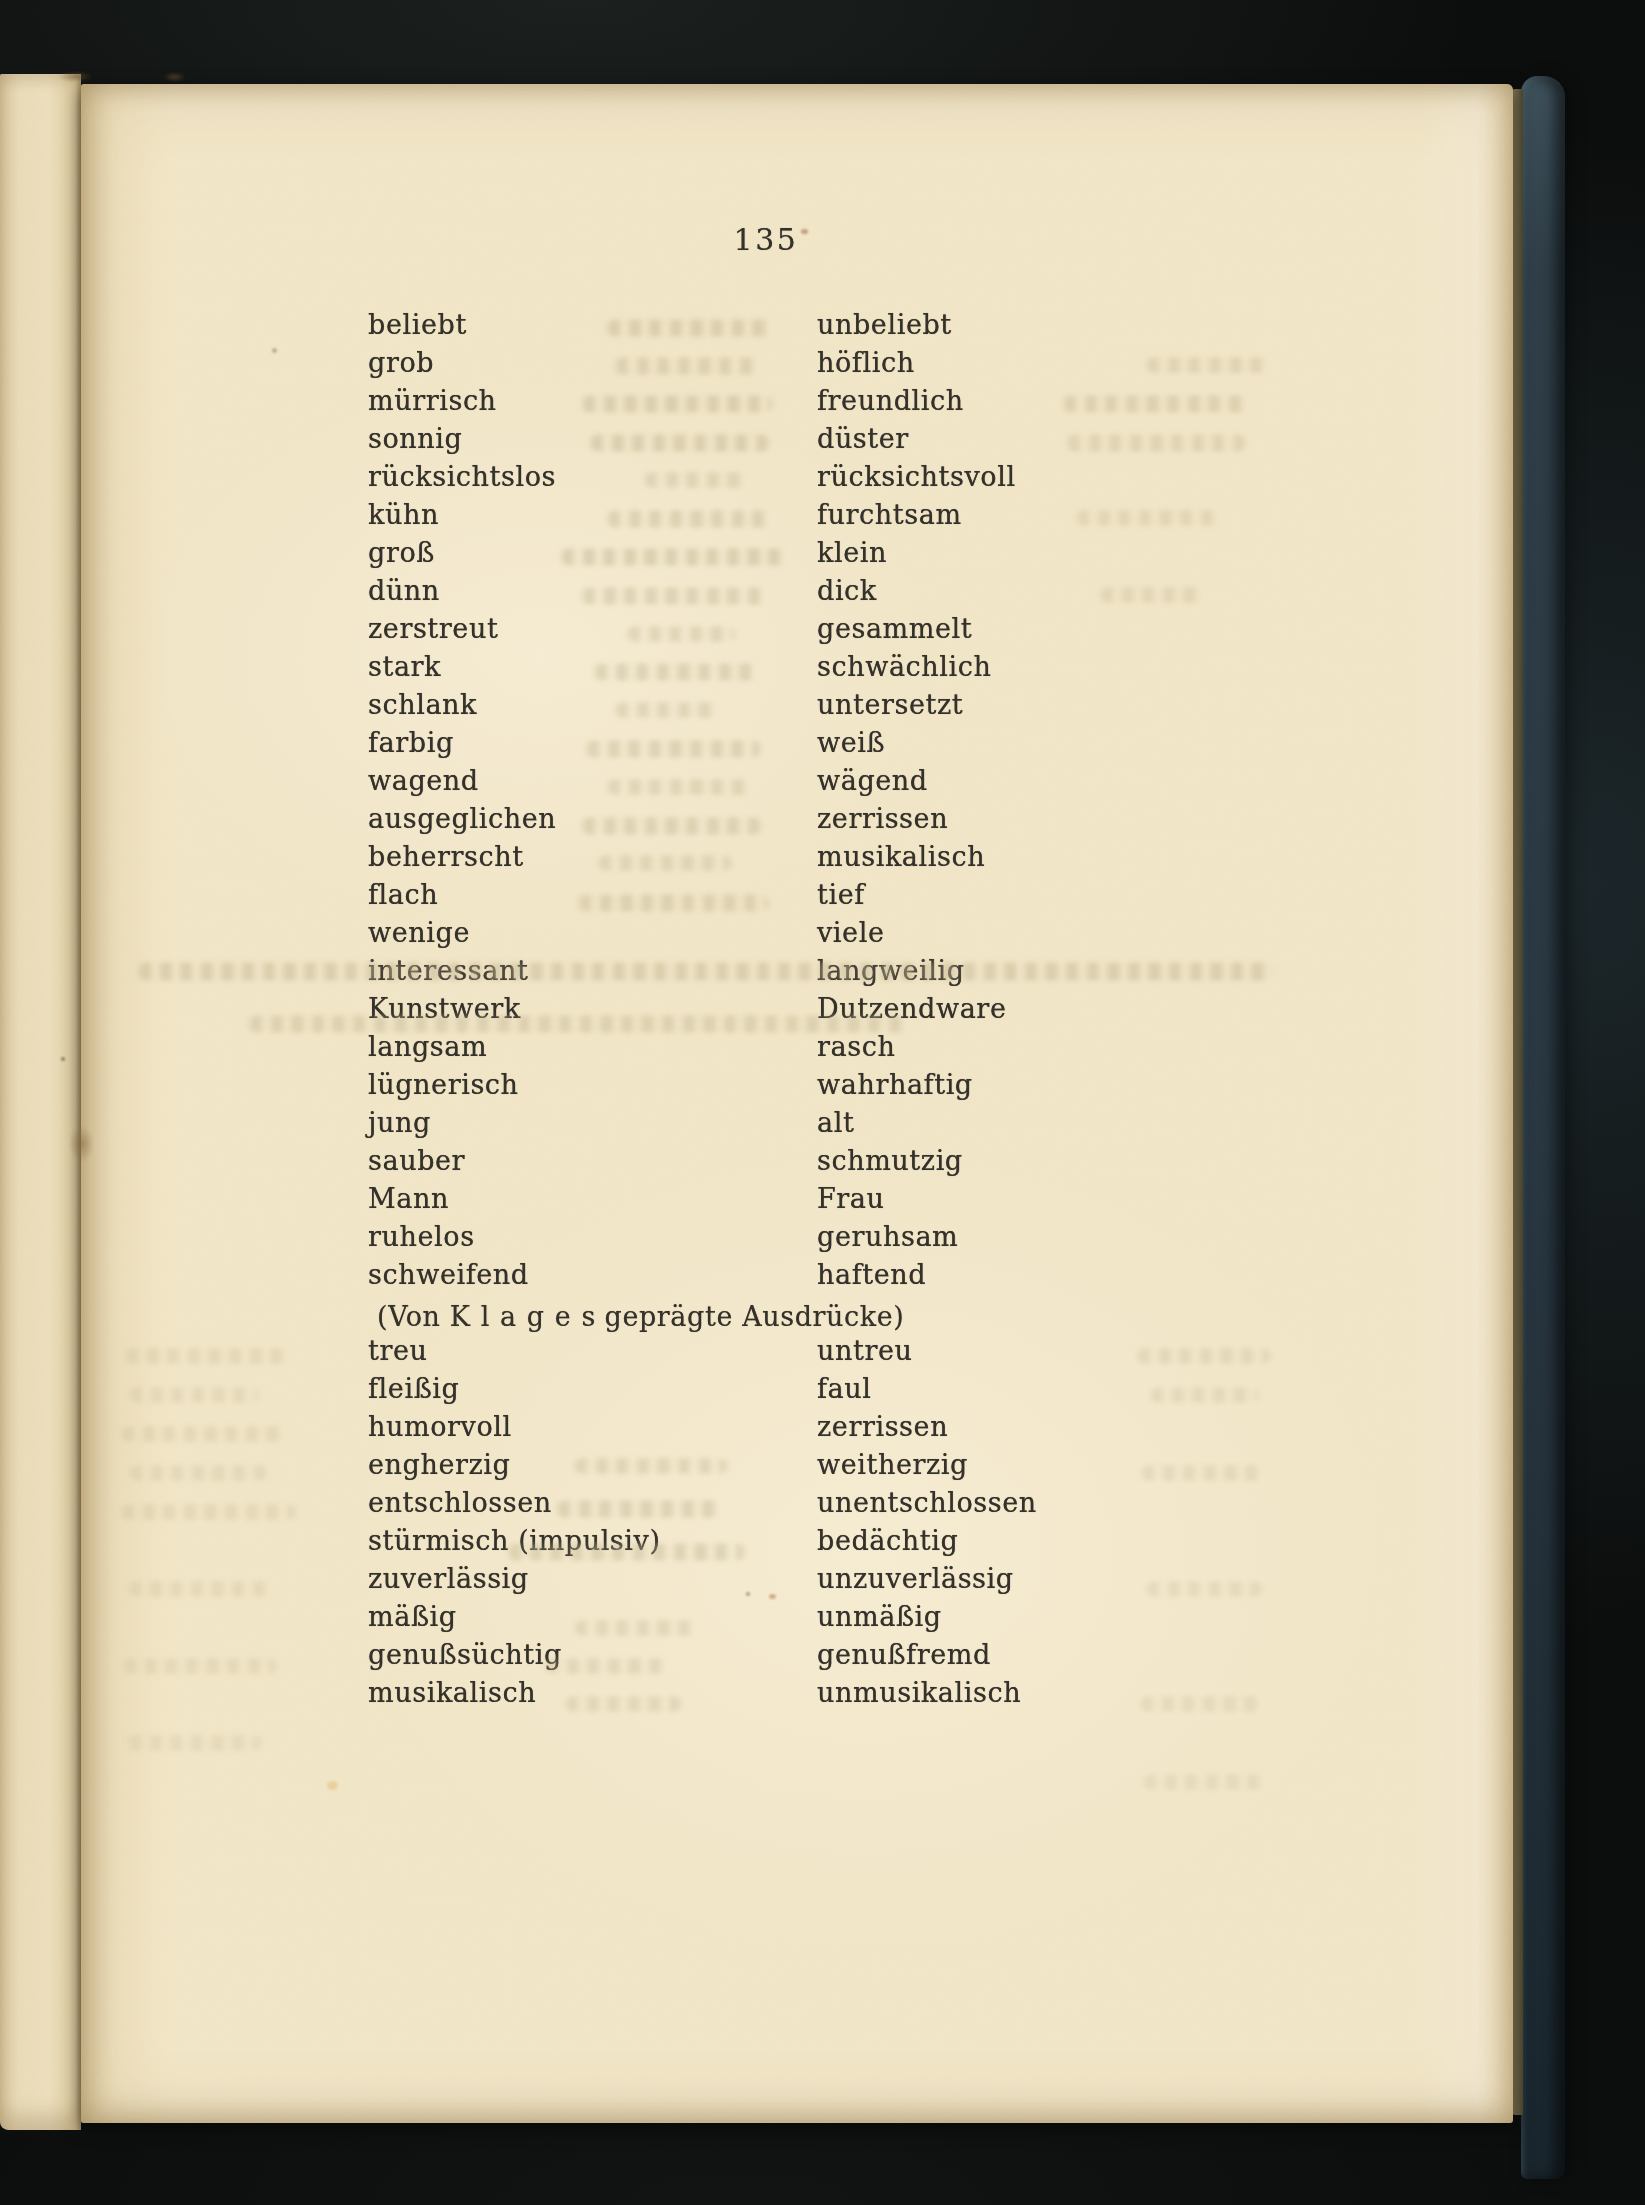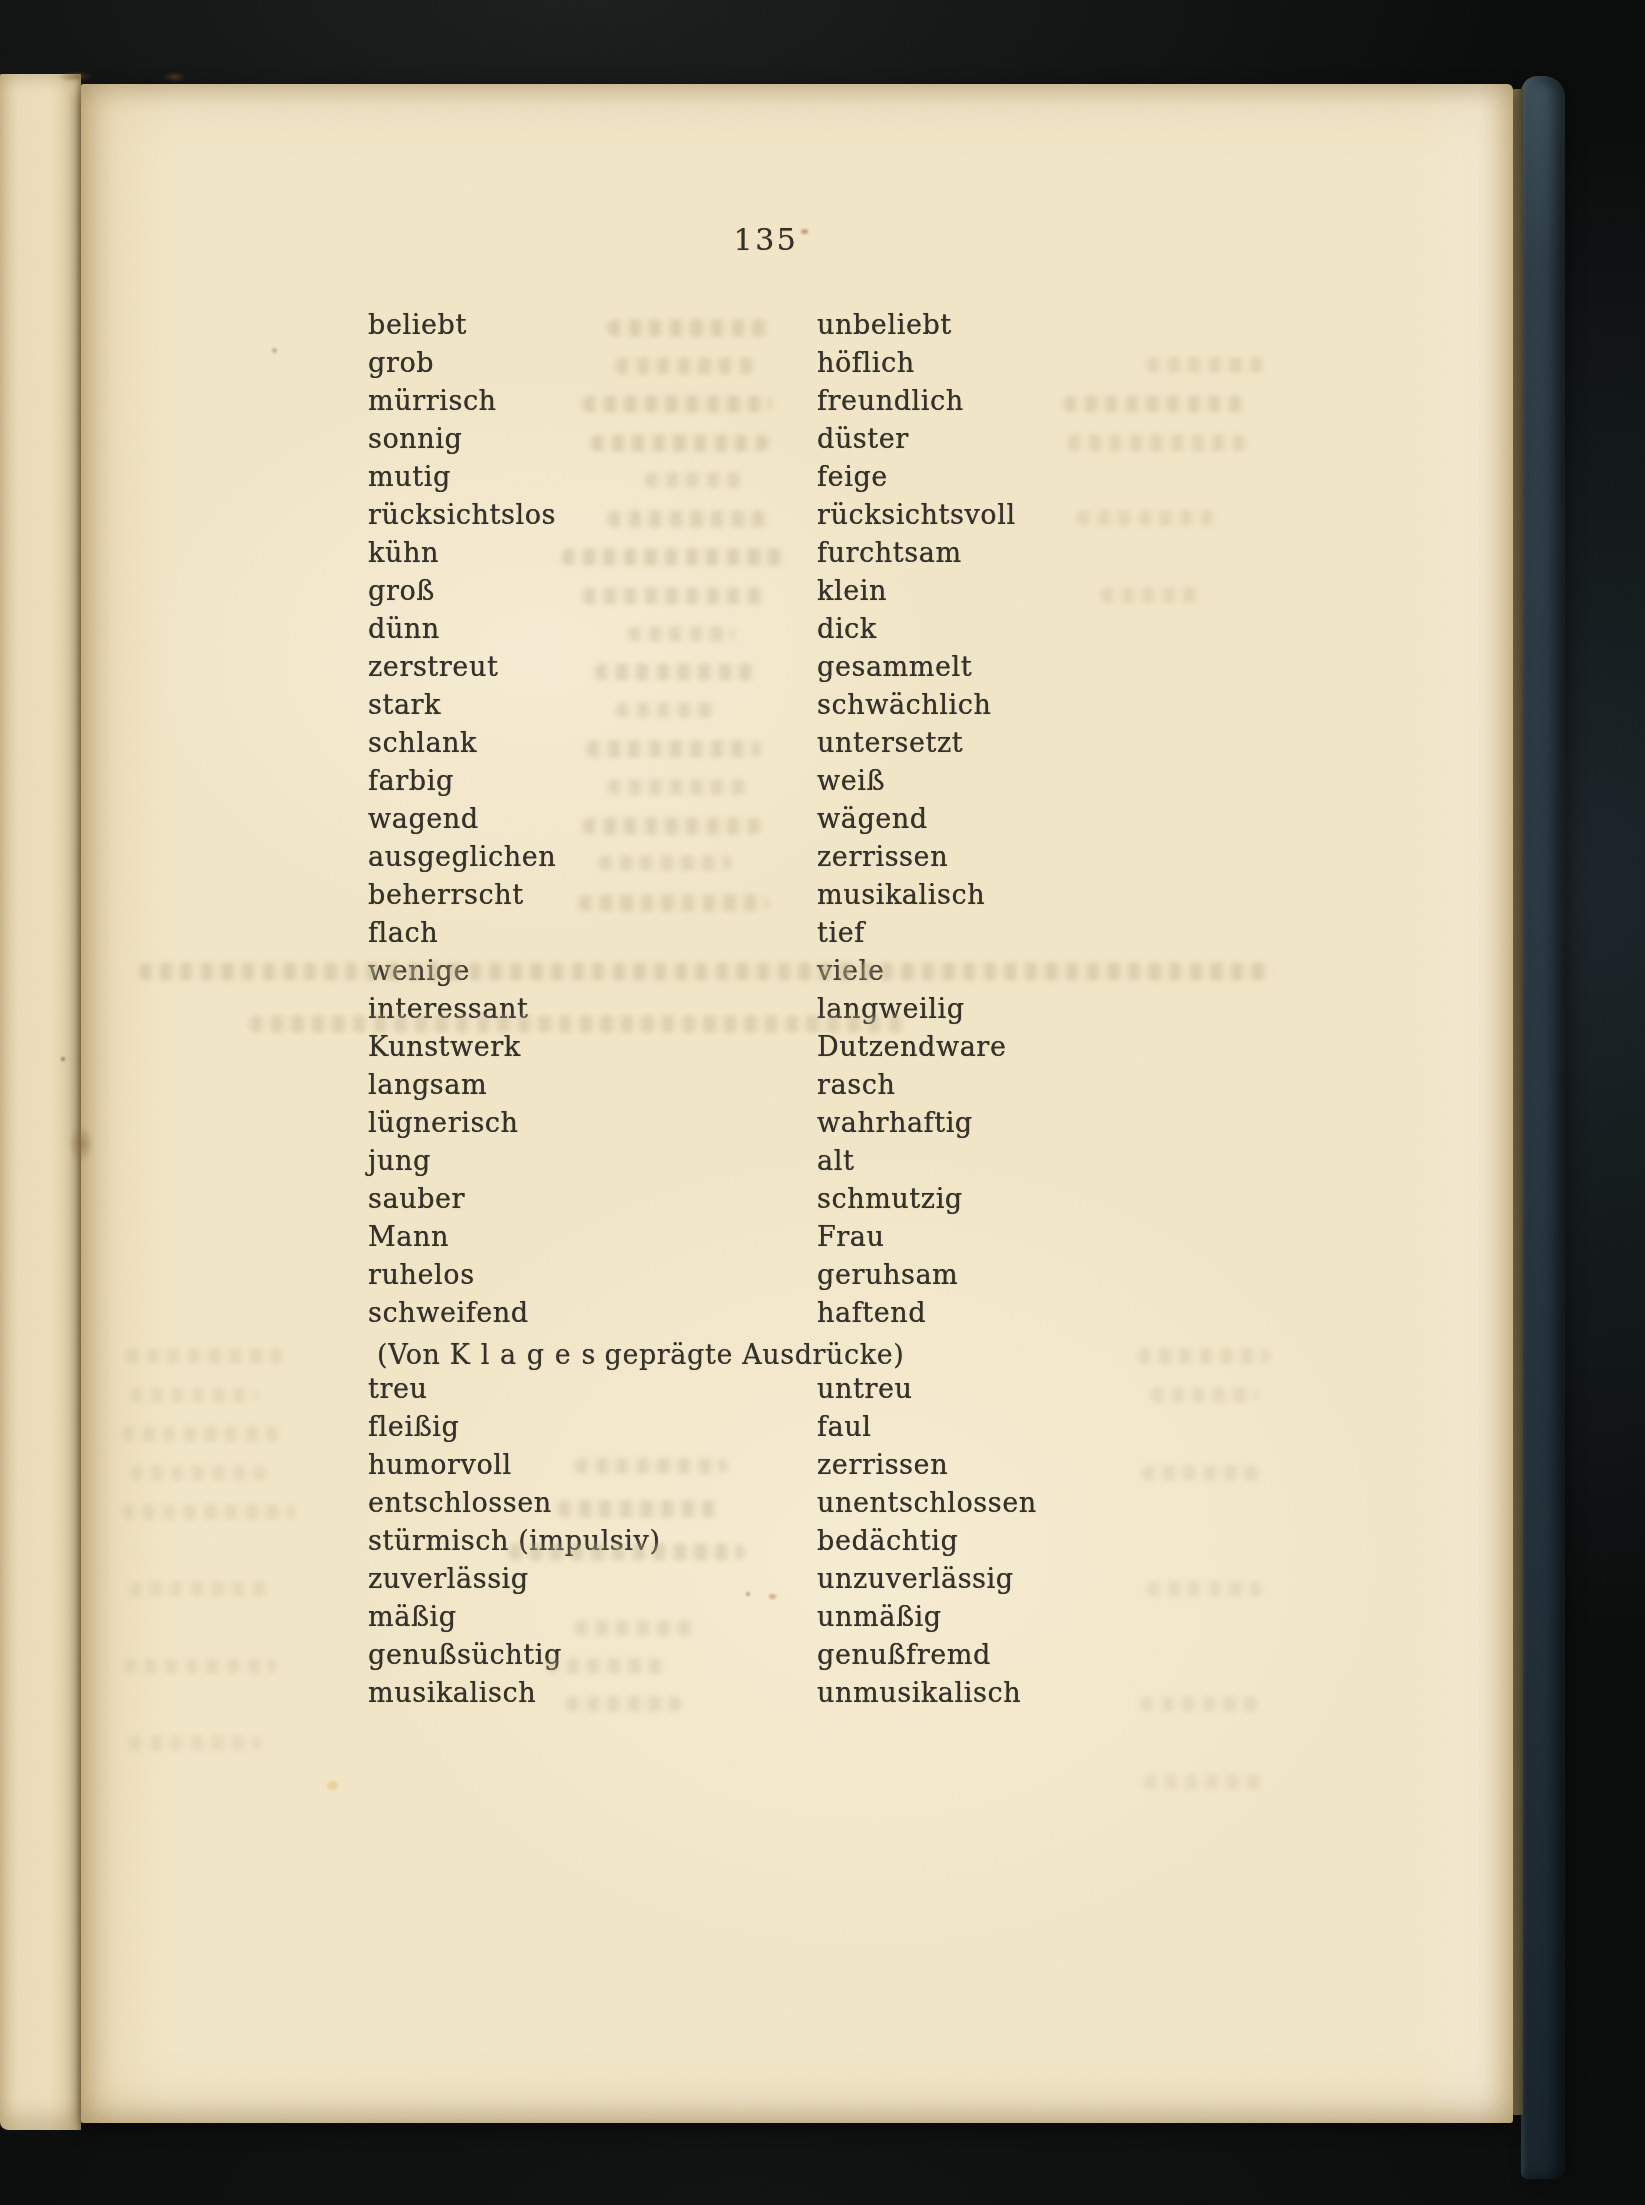--- a/index.html
+++ b/index.html
@@ -99,24 +99,20 @@
         </div>
         <div class="row">
           <span class="w left">mürrisch</span>
           <span class="w right">freundlich</span>
         </div>
         <div class="row">
           <span class="w left">sonnig</span>
           <span class="w right">düster</span>
         </div>
         <div class="row">
-          <span class="w left">mutig</span>
-          <span class="w right">feige</span>
-        </div>
-        <div class="row">
           <span class="w left">rücksichtslos</span>
           <span class="w right">rücksichtsvoll</span>
         </div>
         <div class="row">
           <span class="w left">kühn</span>
           <span class="w right">furchtsam</span>
         </div>
         <div class="row">
           <span class="w left">groß</span>
           <span class="w right">klein</span>
@@ -204,20 +200,24 @@
           <span class="w left">treu</span>
           <span class="w right">untreu</span>
         </div>
         <div class="row">
           <span class="w left">fleißig</span>
           <span class="w right">faul</span>
         </div>
         <div class="row">
           <span class="w left">humorvoll</span>
           <span class="w right">zerrissen</span>
+        </div>
+        <div class="row">
+          <span class="w left">engherzig</span>
+          <span class="w right">weitherzig</span>
         </div>
         <div class="row">
           <span class="w left">entschlossen</span>
           <span class="w right">unentschlossen</span>
         </div>
         <div class="row">
           <span class="w left">stürmisch (impulsiv)</span>
           <span class="w right">bedächtig</span>
         </div>
         <div class="row">

